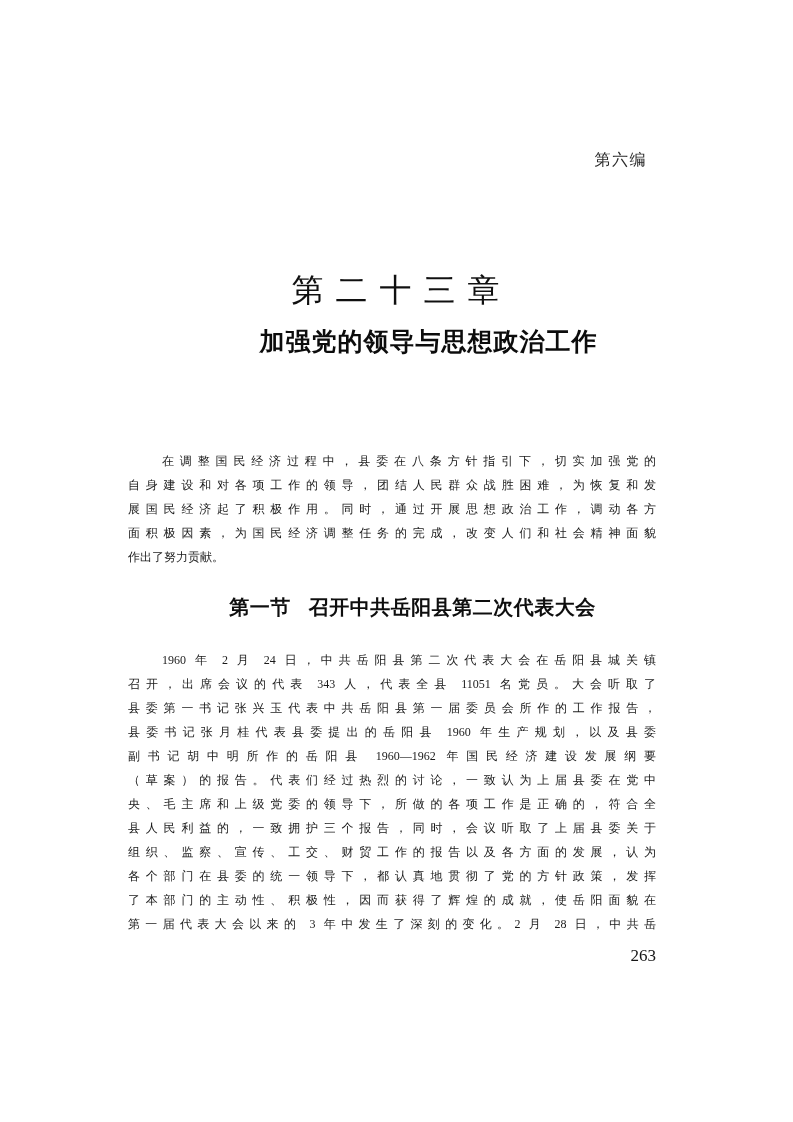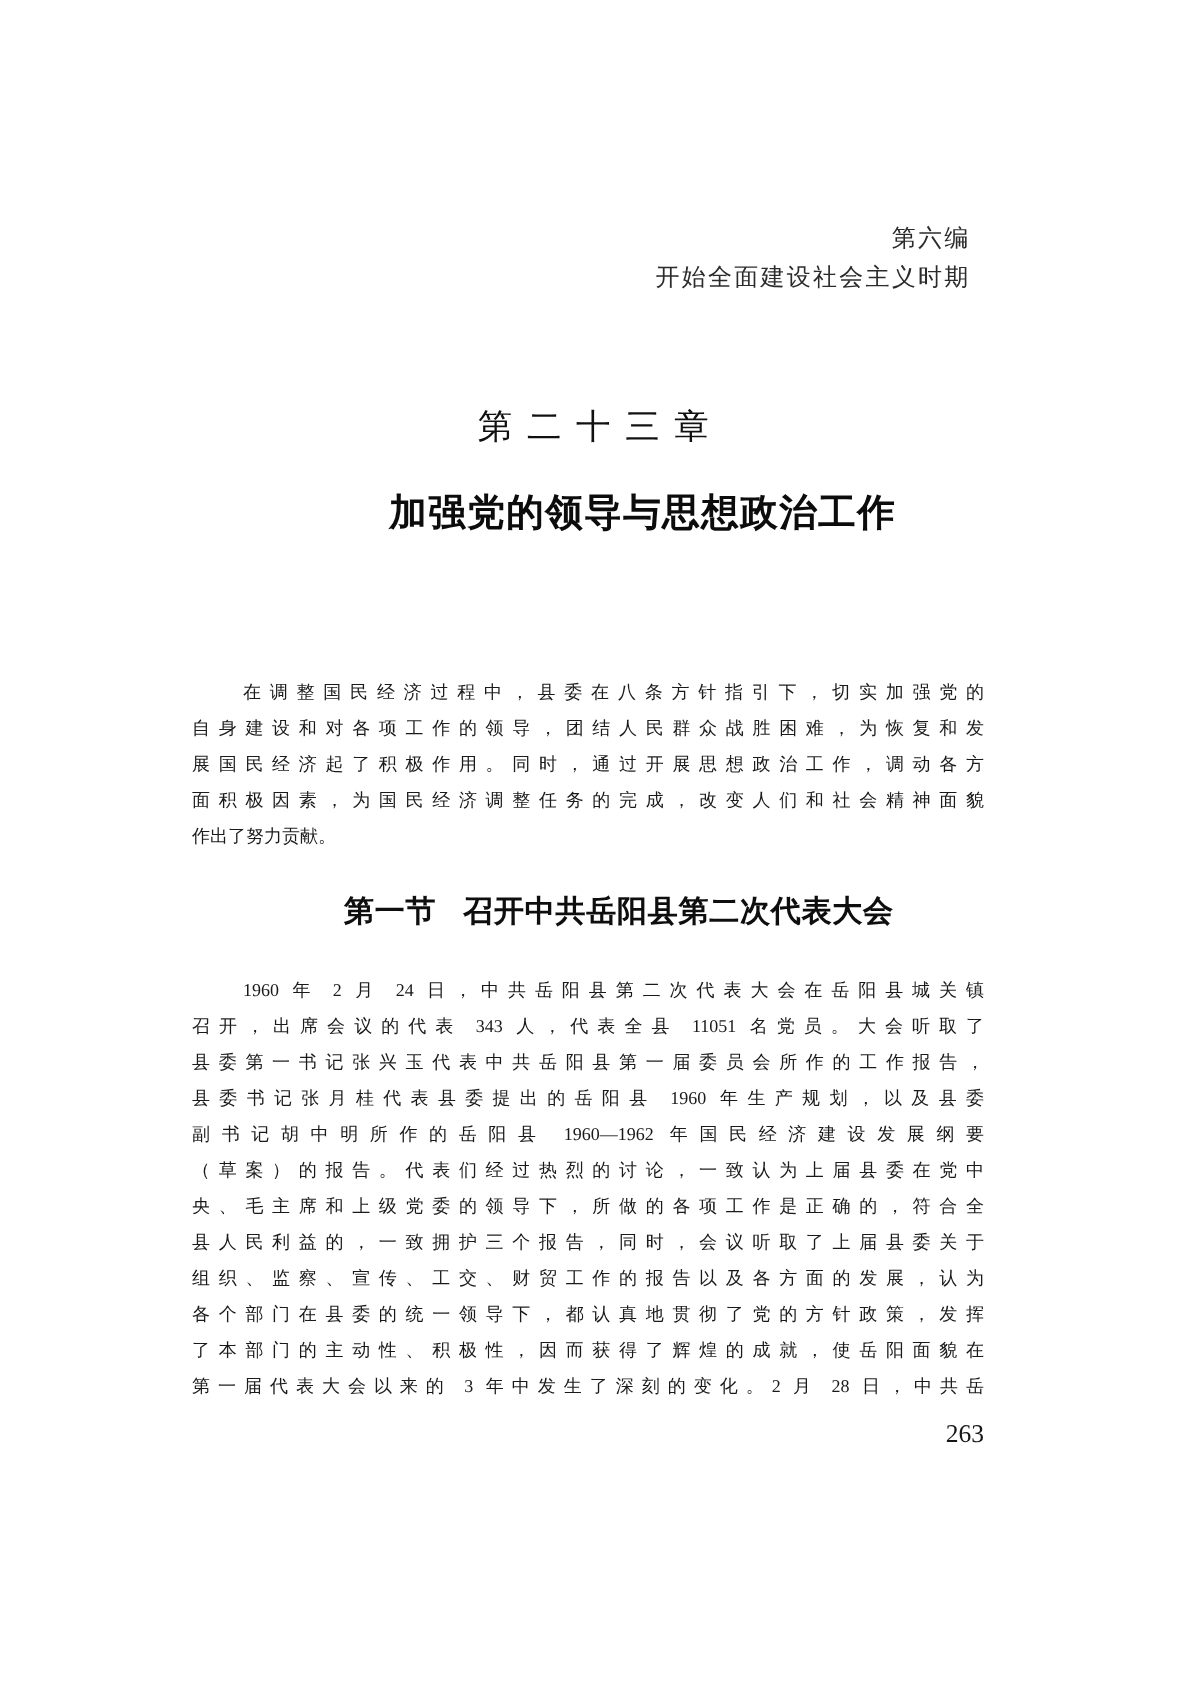--- a/index.html
+++ b/index.html
@@ -26,21 +26,21 @@
     line-height: 26px;
     letter-spacing: 1.5px;
     color: #2b2b2b;
   }
   .chapter-number {
     position: absolute;
     top: 269px;
     left: 0;
     width: 100%;
     text-align: center;
-    font-size: 23px;
+    font-size: 32px;
     letter-spacing: 2px;
     color: #101010;
   }
   .chapter-title {
     position: absolute;
     top: 325px;
     left: 0;
     width: 100%;
     text-align: center;
     font-size: 25px;
@@ -94,21 +94,20 @@
     color: #161616;
   }
 </style>
 </head>
 <body>
 
 <div class="page">
 
   <div class="running-head">
     <div>第六编</div>
-    <div>开始全面建设社会主义时期</div>
   </div>
 
   <div class="chapter-number">第 二 十 三 章</div>
 
   <h1 class="chapter-title">加强党的领导与思想政治工作</h1>
 
   <div class="para para1">
       <div class="line">在调整国民经济过程中，县委在八条方针指引下，切实加强党的</div>
       <div class="line">自身建设和对各项工作的领导，团结人民群众战胜困难，为恢复和发</div>
       <div class="line">展国民经济起了积极作用。同时，通过开展思想政治工作，调动各方</div>

